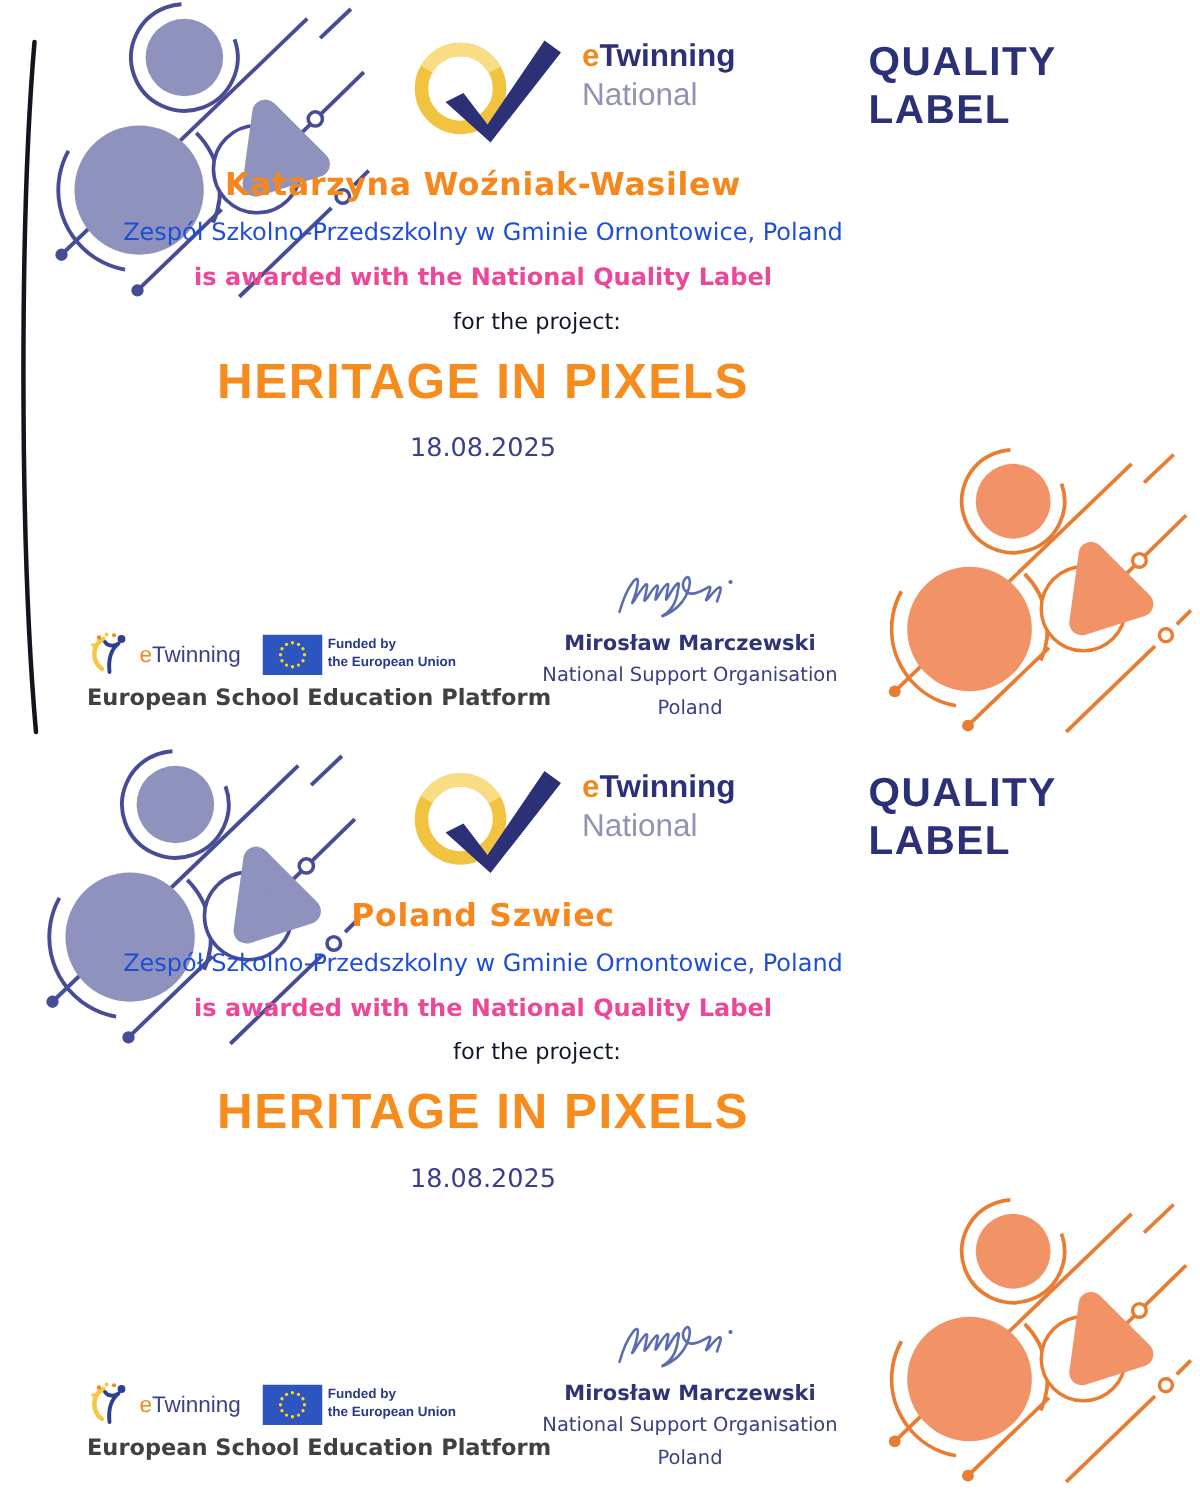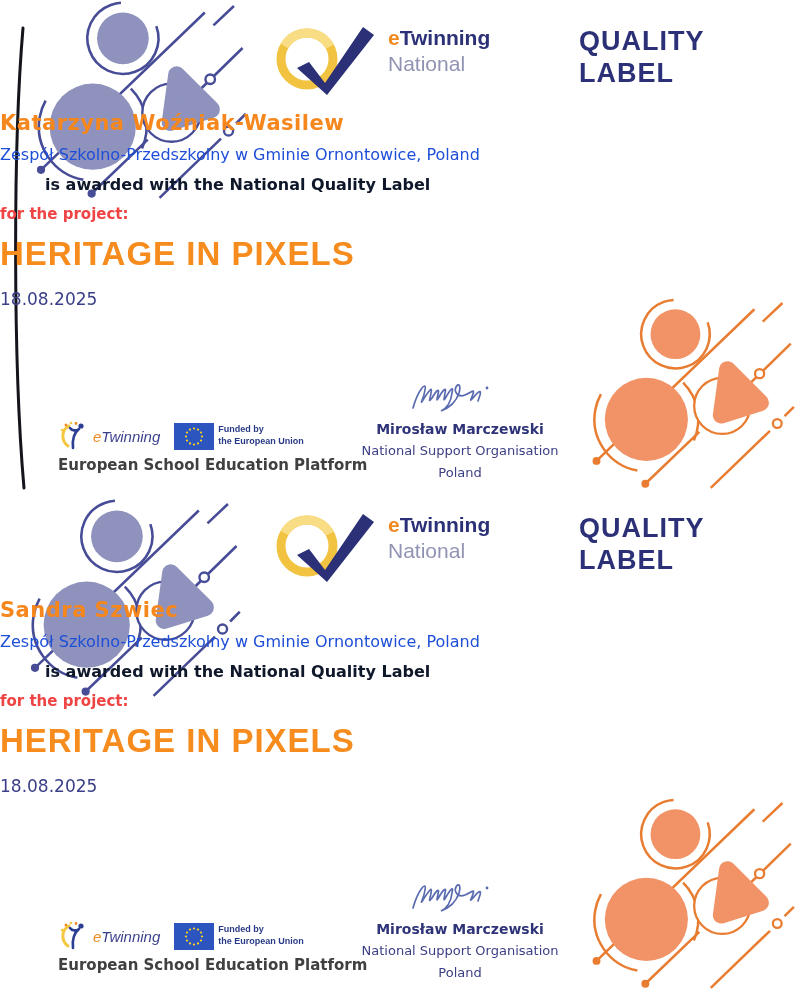--- a/index.html
+++ b/index.html
@@ -6,42 +6,42 @@
   body{
     width:800px;height:1000px;background:#ffffff;overflow:hidden;
     font-family:"DejaVu Sans",sans-serif;
     -webkit-font-smoothing:antialiased;
   }
   .cert{position:relative;width:800px;height:500px;background:#fff;}
   .cert-body{position:absolute;left:0;top:0;right:0;bottom:0;}
   .cert--first .cert-body{transform:translateY(13px);}
 
   
-  .ctext{position:absolute;left:0;width:644px;white-space:nowrap;}
+  .ctext{position:absolute;left:0;width:644px;text-align:center;white-space:nowrap;}
   .recipient{top:98px;font-size:21px;font-weight:bold;color:#f5871d;letter-spacing:.5px;}
   .school{top:132px;font-size:16px;color:#1d4ed8;}
-  .awarded{top:162px;font-size:16px;font-weight:bold;color:#0f172a;margin-left:45px;}
-  .project-line{top:192px;font-size:15px;font-weight:bold;color:#ef4444;}
+  .awarded{top:162px;font-size:16px;font-weight:bold;color:#ec4899;}
+  .project-line{top:192px;font-size:15px;font-weight:normal;color:#0f172a;margin-left:36px;}
   .project-title{top:222px;font-size:33px;font-weight:bold;color:#f78c1e;letter-spacing:1px;font-family:"Liberation Sans","DejaVu Sans",sans-serif;}
   .date{top:276px;font-size:17px;color:#3a3f88;}
 
   
   .logo{position:absolute;left:274px;top:12px;display:flex;align-items:flex-start;}
   .logo-q{flex:0 0 auto;}
   .logo-text{margin-left:-30px;display:flex;flex-direction:row;}
   .logo-line1{padding-left:40px;font-size:21px;line-height:26px;font-family:"Liberation Sans","DejaVu Sans",sans-serif;}
   .logo-etw{color:#2b3077;font-weight:bold;}
   .logo-e{color:#f08a20;font-weight:bold;}
   .logo-national{color:#9093b2;font-weight:normal;}
   .logo-line2{padding-left:12px;font-size:27px;line-height:32px;font-weight:bold;color:#2b3077;letter-spacing:1px;font-family:"Liberation Sans","DejaVu Sans",sans-serif;}
 
   
   .logos-row{position:absolute;left:58px;top:420px;display:flex;align-items:center;gap:14px;}
   .etw-mini{display:flex;align-items:center;gap:3px;}
-  .etw-mini-text{font-size:15px;font-family:"Liberation Sans","DejaVu Sans",sans-serif;font-style:italic;}
+  .etw-mini-text{font-size:15px;font-family:"Liberation Sans","DejaVu Sans",sans-serif;}
   .etw-mini-e{color:#f08a20;}
   .etw-mini-tw{color:#3b3f8a;}
   .eu-block{display:flex;align-items:center;gap:4px;}
   .funded{font-size:9px;font-weight:bold;color:#283a86;line-height:1.3;font-family:"Liberation Sans","DejaVu Sans",sans-serif;}
   .platform{position:absolute;left:58px;top:456px;font-size:15px;font-weight:bold;color:#404040;}
 
   
   .sig-block{position:absolute;left:330px;top:374px;width:260px;text-align:center;}
   .sig-svg{display:block;margin:0 auto;}
   .signer-name{font-size:14px;font-weight:bold;color:#2f3479;margin-top:3px;}
@@ -224,21 +224,21 @@
         <circle cx="33" cy="34" r="26" fill="none" stroke="#f1c341" stroke-width="9"></circle>
         <circle cx="33" cy="34" r="26" fill="none" stroke="#f8dd85" stroke-width="9" stroke-dasharray="55 109" transform="rotate(-150 33 34)"></circle>
         <polygon points="23,43 35,37 51,58 89,2 100,10 53,70" fill="#2b3077"></polygon>
       </svg>
       <div class="logo-text">
         <div class="logo-line1"><span class="logo-e">e</span><span class="logo-etw">Twinning</span><span class="logo-national"> National</span></div>
         <div class="logo-line2">QUALITY LABEL</div>
       </div>
     </div>
 
-    <div class="ctext recipient">Sandra Szwiec</div>
+    <div class="ctext recipient">Poland Szwiec</div>
     <div class="ctext school">Zespół Szkolno-Przedszkolny w Gminie Ornontowice, Poland</div>
     <div class="ctext awarded">is awarded with the National Quality Label</div>
     <div class="ctext project-line">for the project:</div>
     <div class="ctext project-title">HERITAGE IN PIXELS</div>
     <div class="ctext date">18.08.2025</div>
   </div>
 
   <div class="logos-row">
     <div class="etw-mini">
       <svg width="32" height="32" viewBox="0 0 32 32">

